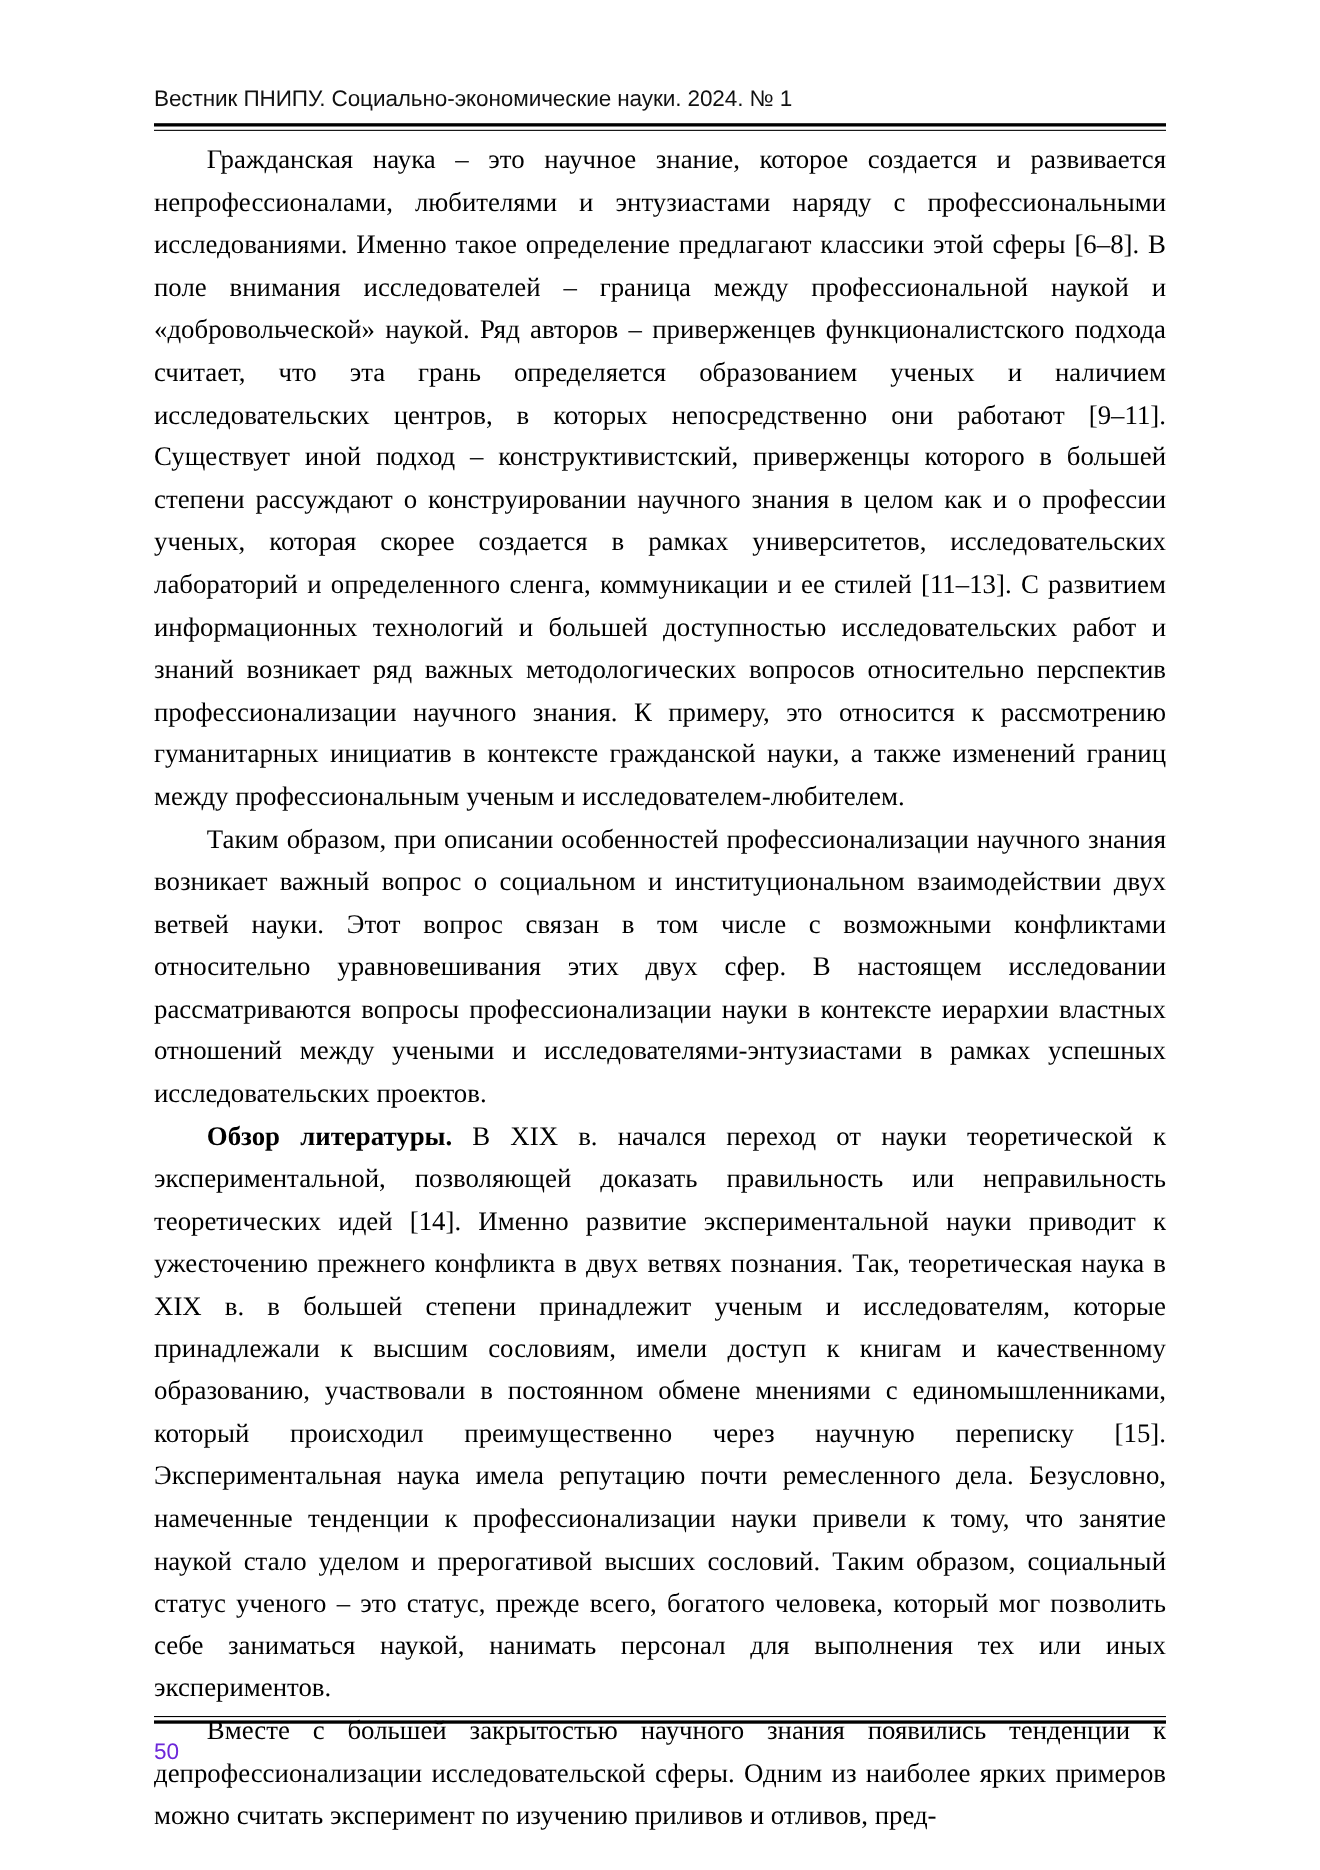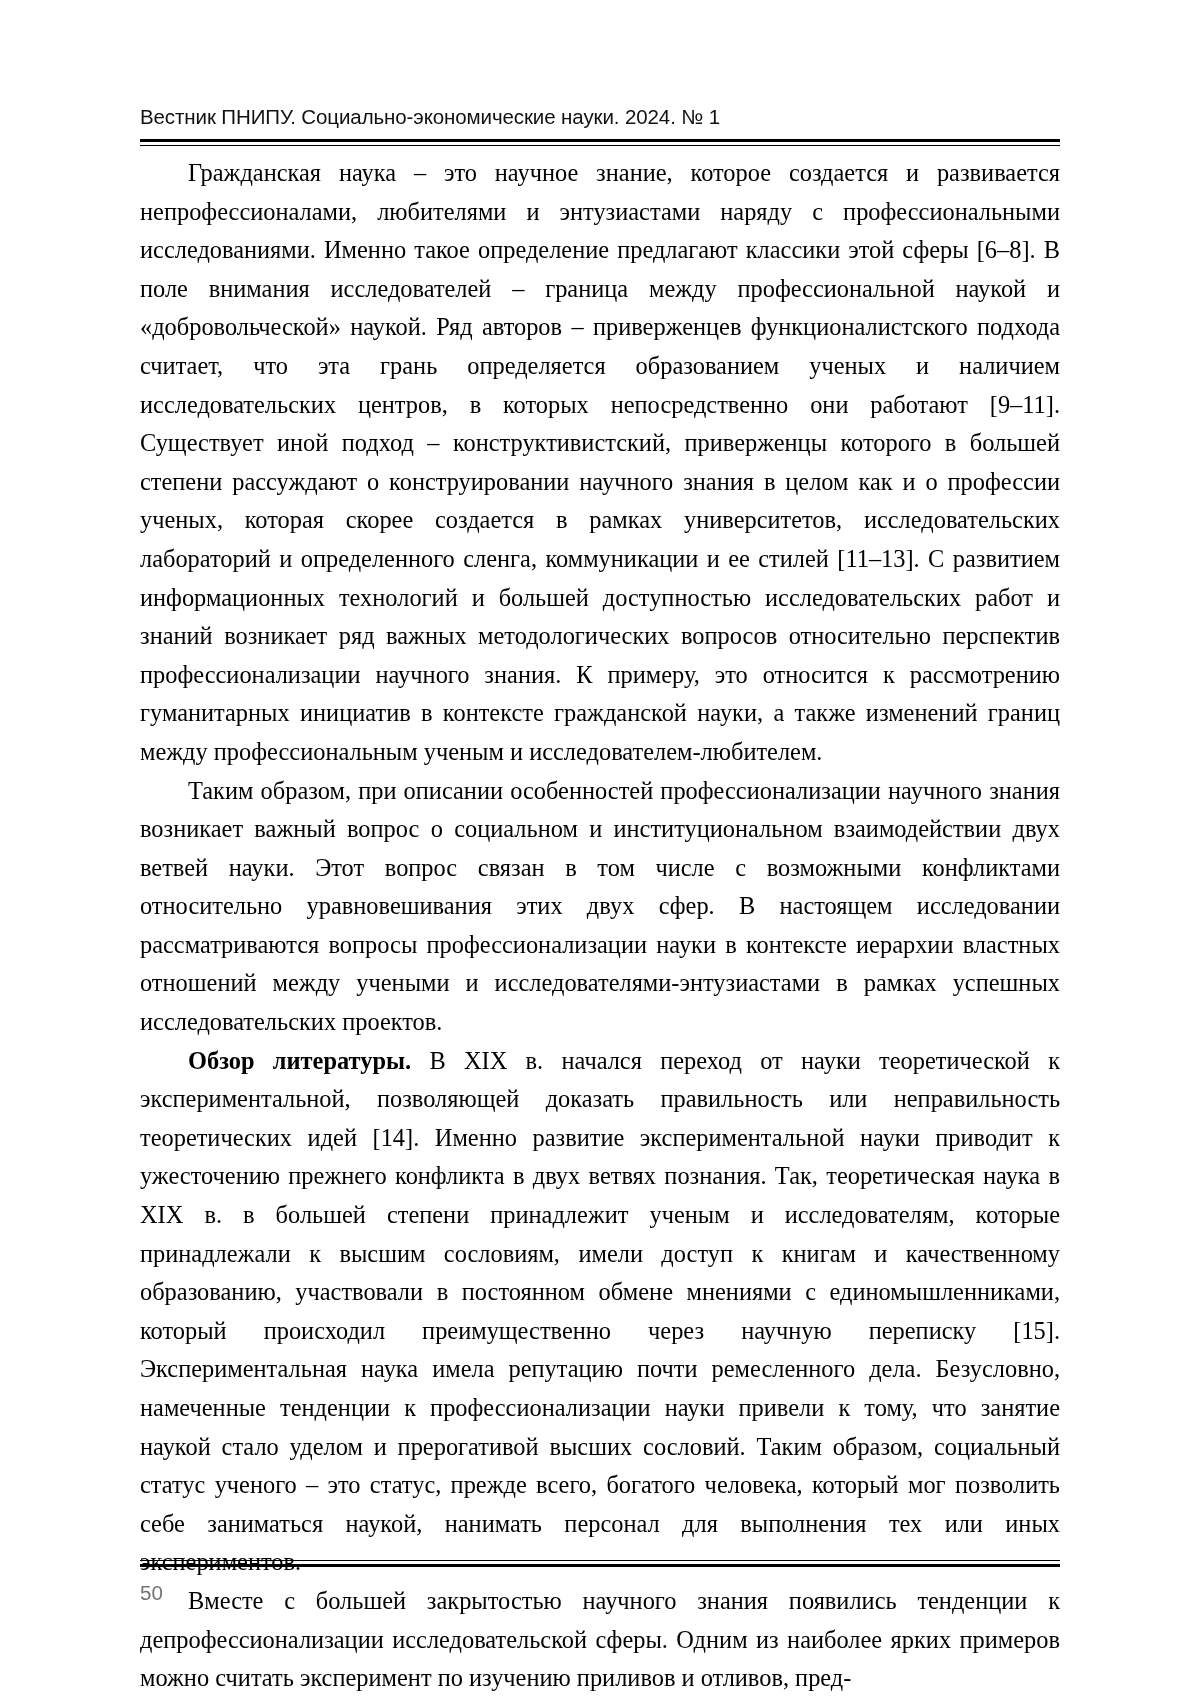--- a/index.html
+++ b/index.html
@@ -22,21 +22,20 @@
     left: 140px;
     top: 78px;
     width: 920px;
   }
   .running-head {
     font-family: "Liberation Sans", sans-serif;
     font-size: 20.5px;
     letter-spacing: -0.1px;
     color: #111111;
     white-space: nowrap;
-    margin-top: 27px;
   }
   .rule-top {
     margin-top: 10px;
     border-top: 3px solid #000;
     border-bottom: 1px solid #000;
     height: 3px;
     width: 920px;
   }
   .body-text {
     margin-top: 8px;
@@ -62,21 +61,21 @@
   .rule-bottom {
     border-top: 1px solid #000;
     border-bottom: 3px solid #000;
     height: 3px;
     width: 920px;
   }
   .page-number {
     margin-top: 14px;
     font-family: "Liberation Sans", sans-serif;
     font-size: 20.5px;
-    color: #737373;
+    color: #6d28d9;
   }
 </style>
 </head>
 <body>
 
 <div class="page">
 
   <div class="content">
 
     <div class="running-head">Вестник ПНИПУ. Социально-экономические науки. 2024. № 1</div>

